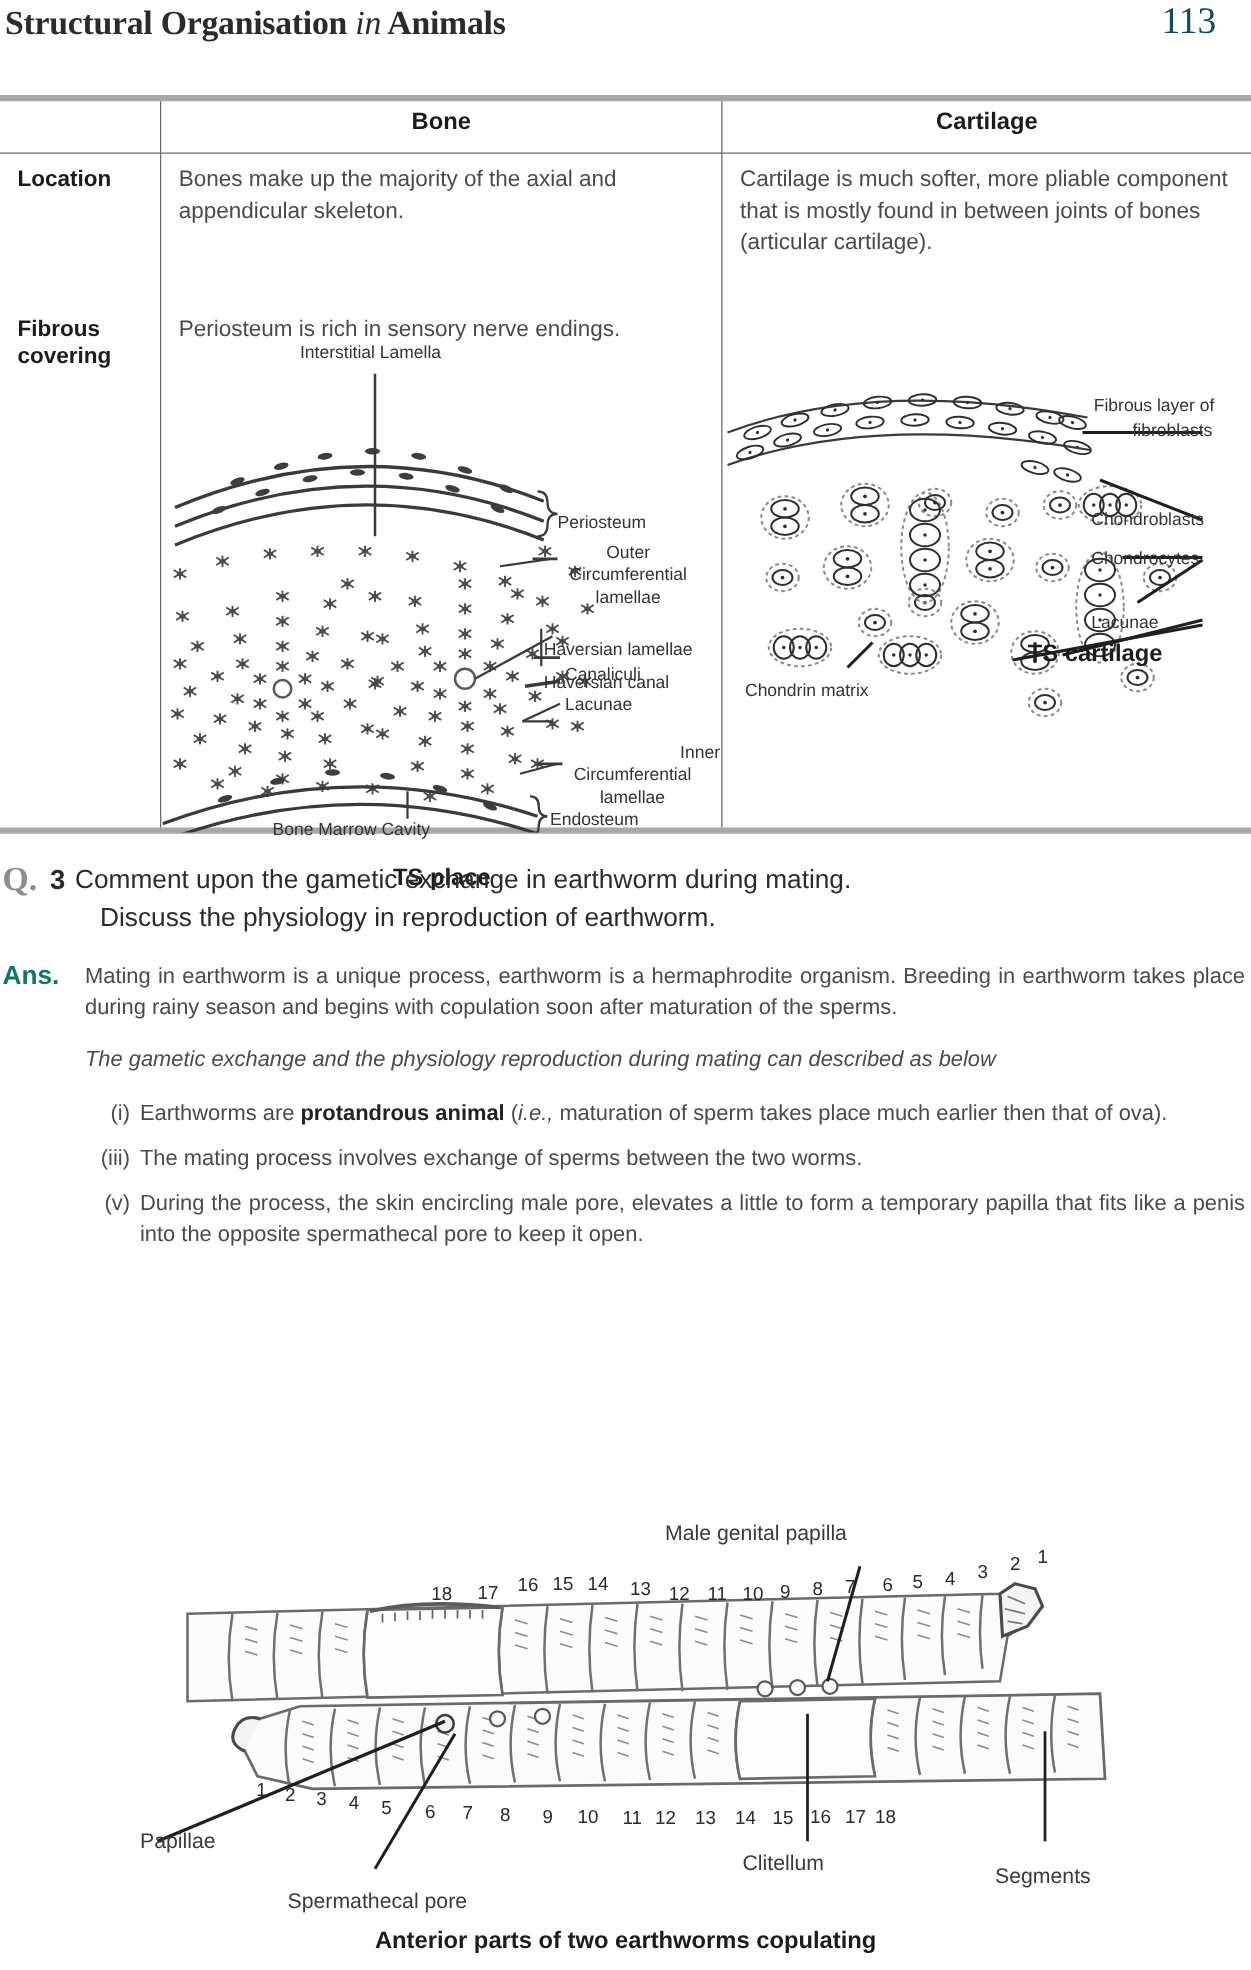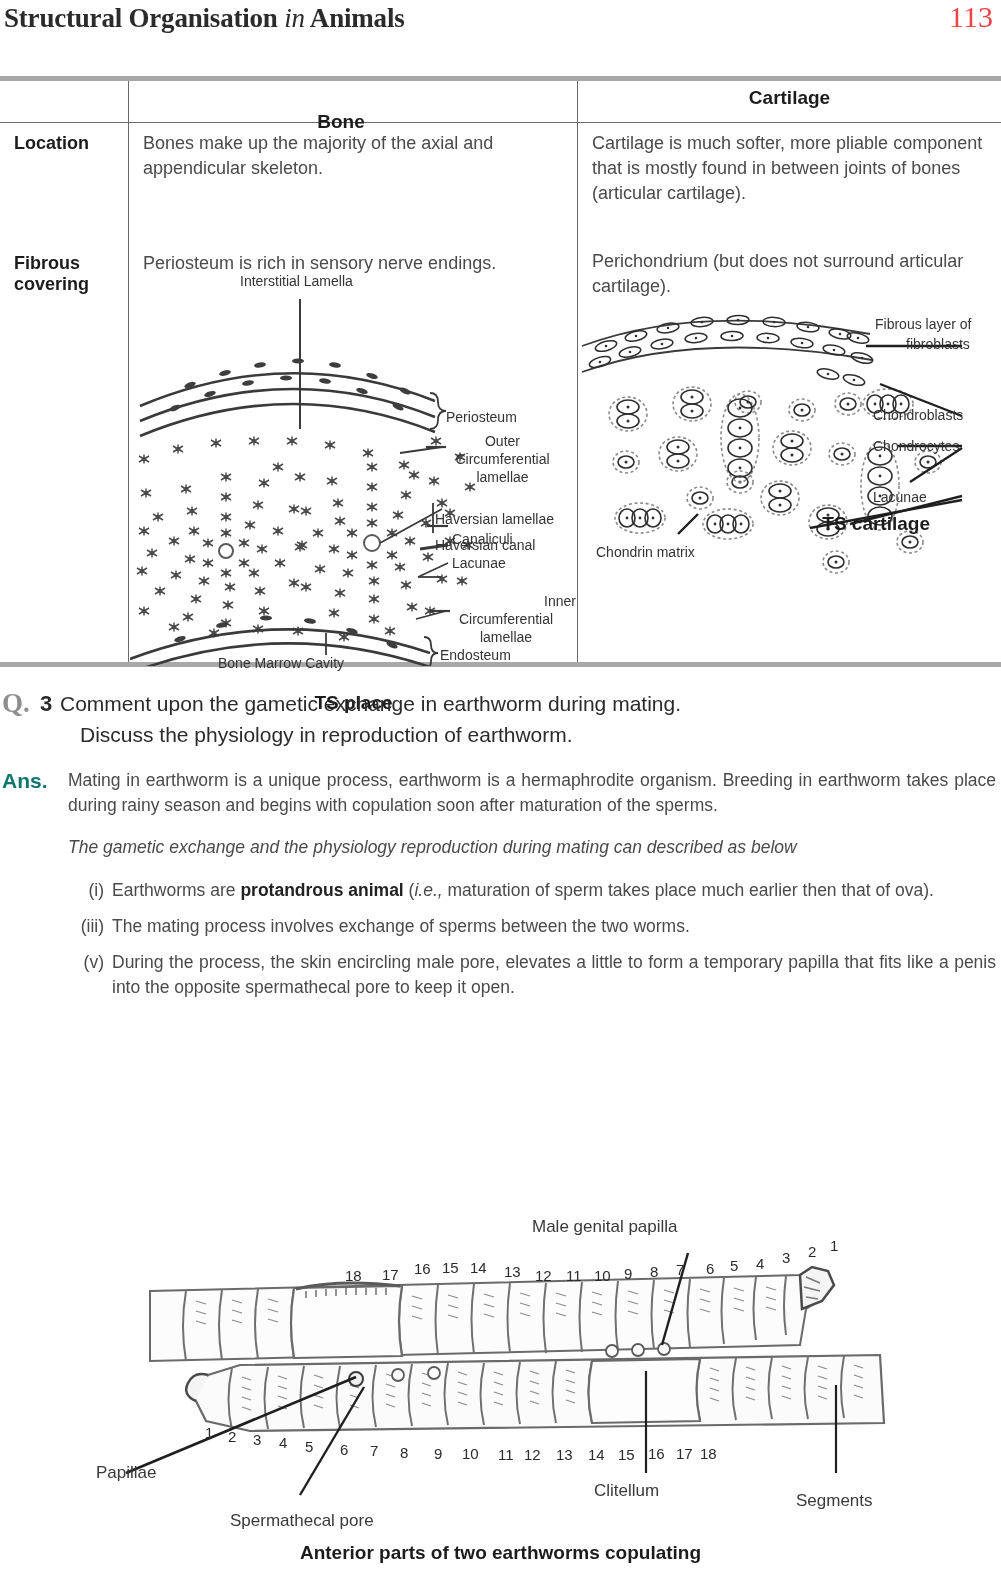--- a/index.html
+++ b/index.html
@@ -24,22 +24,22 @@
   #header-title {
     font-family: "Liberation Serif", serif;
     font-size: 27px; font-weight: bold; color: #2b2b2b;
     letter-spacing: -0.2px;
     padding-left: 4px; padding-top: 3px;
     white-space: nowrap;
   }
   #header-title .ital { font-style: italic; font-weight: normal; }
   #page-number {
     font-family: "Liberation Serif", serif;
-    font-size: 30px; color: #ef4444; font-weight: normal;
-    padding-right: 8px; padding-top: 0px;
+    font-size: 30px; color: #0c4a6e; font-weight: normal;
+    padding-right: 28px; padding-top: 0px;
   }
 
   
   #comparison-table {
     position: absolute;
     left: 0; top: 76px; width: 1001px; height: 591px;
     border-top: 5px solid #a8a8a8;
     border-bottom: 5px solid #a8a8a8;
   }
   .tbl-col-div {
@@ -51,21 +51,21 @@
   #hdr-rule {
     position: absolute; left: 0; right: 0; top: 41px;
     height: 1px; background: #6a6a6a;
   }
   .tbl-head {
     position: absolute; top: 6px;
     font-size: 19px; font-weight: bold; color: #1c1c1c;
     text-align: center;
     font-family: "Liberation Sans", sans-serif;
   }
-  #head-bone { left: 117px; width: 448px; margin-top: 24px; }
+  #head-bone { left: 129px; width: 448px; }
   #head-cartilage { left: 578px; width: 423px; }
 
   .row-label {
     position: absolute; left: 14px;
     font-size: 18px; font-weight: bold; color: #1c1c1c;
     line-height: 21px;
   }
   #label-location { top: 52px; }
   #label-fibrous  { top: 172px; }
 
@@ -208,21 +208,20 @@
 
   <div class="tbl-head" id="head-bone">Bone</div>
   <div class="tbl-head" id="head-cartilage">Cartilage</div>
 
   <div class="row-label" id="label-location">Location</div>
   <div class="row-label" id="label-fibrous">Fibrous<br>covering</div>
 
   <div class="cell-text" id="cell-bone-location">Bones make up the majority of the axial and appendicular skeleton.</div>
   <div class="cell-text" id="cell-cart-location">Cartilage is much softer, more pliable component that is mostly found in between joints of bones (articular cartilage).</div>
   <div class="cell-text" id="cell-bone-fibrous">Periosteum is rich in sensory nerve endings.</div>
-  <div class="cell-text" id="cell-cart-fibrous">Perichondrium (but does not surround articular cartilage).</div>
 
   <div id="bone-figure">
     <svg width="447" height="385" viewBox="0 0 447 385">
       <defs>
 
         <g id="ost">
           <path d="M0,0 L-5,-3 M0,0 L5,-3 M0,0 L-5,3 M0,0 L5,3 M0,0 L0,-4.5 M0,0 L0,4.5" stroke="#4c4c4c" stroke-width="1.5" fill="none"></path>
           <ellipse cx="0" cy="0" rx="2.6" ry="1.7" fill="#4c4c4c"></ellipse>
         </g>
         <clipPath id="boneclip">
@@ -703,21 +702,21 @@
 
       <line x1="300" y1="290" x2="364" y2="182" stroke="#1f1f1f" stroke-width="2.4"></line>
 
       <line x1="646" y1="268" x2="646" y2="166" stroke="#1f1f1f" stroke-width="2.2"></line>
 
       <line x1="836" y1="268" x2="836" y2="180" stroke="#1f1f1f" stroke-width="2.2"></line>
     </g>
   </svg>
 
   <div class="ew-label" style="left:532px; top:12px;">Male genital papilla</div>
-  <div class="ew-label" style="left:96px; top:258px;">Papillae</div>
+  <div class="ew-label" style="left:112px; top:258px;">Papillae</div>
   <div class="ew-label" style="left:230px; top:306px;">Spermathecal pore</div>
   <div class="ew-label" style="left:594px; top:276px;">Clitellum</div>
   <div class="ew-label" style="left:796px; top:286px;">Segments</div>
 
   <div class="seg-num" style="left:345px; top:62px;">18</div>
   <div class="seg-num" style="left:382px; top:61px;">17</div>
   <div class="seg-num" style="left:414px; top:55px;">16</div>
   <div class="seg-num" style="left:442px; top:54px;">15</div>
   <div class="seg-num" style="left:470px; top:54px;">14</div>
   <div class="seg-num" style="left:504px; top:58px;">13</div>

